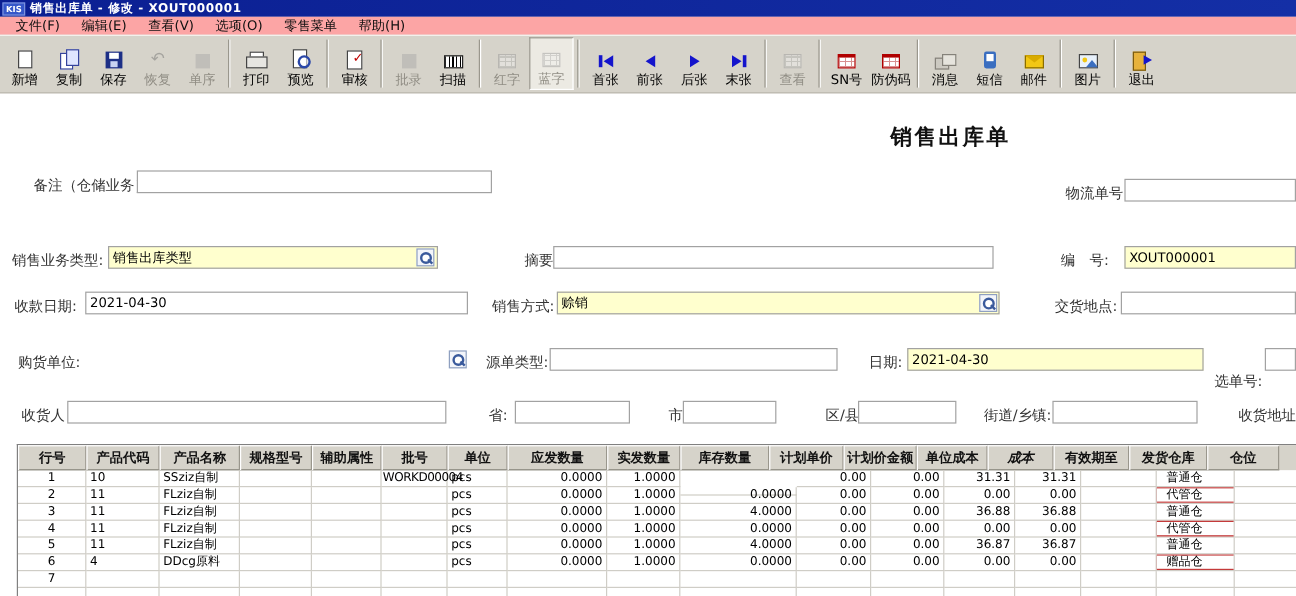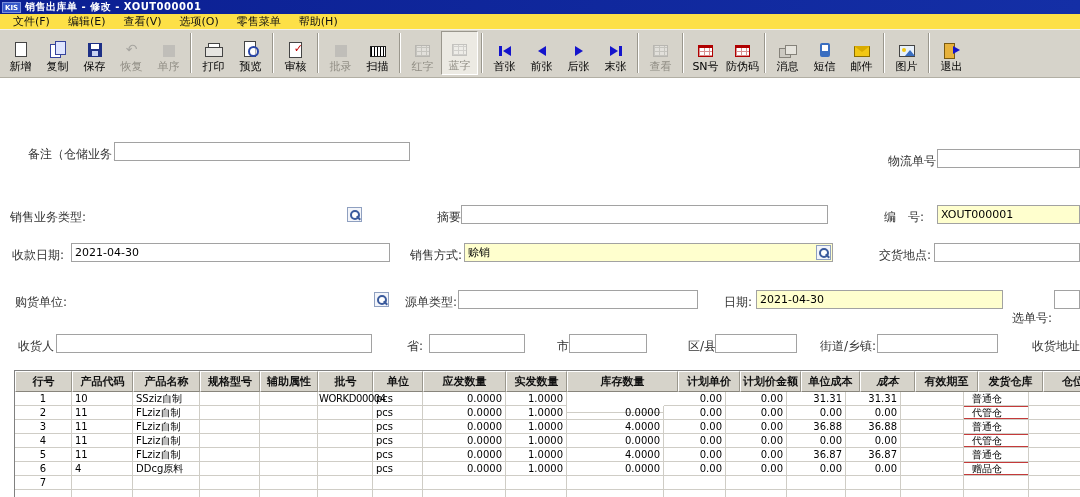--- a/index.html
+++ b/index.html
@@ -6,21 +6,21 @@
   html,body{width:1080px;height:497px;}
   body{font-family:"DejaVu Sans","Liberation Sans",sans-serif;background:#fff;}
   .page{position:relative;width:1080px;height:497px;overflow:hidden;background:#fff;}
 
   
   .titlebar{position:absolute;left:0;top:0;width:100%;height:14px;background:linear-gradient(90deg,#0b1f92,#142fa6);display:flex;align-items:center;padding-left:2px;gap:4px;}
   .logo{display:inline-block;background:#3557c9;color:#fff;font-size:7px;font-weight:bold;padding:0 2px;height:11px;line-height:11px;border:1px solid #7b90dd;}
   .title-text{color:#fff;font-size:10px;font-weight:bold;letter-spacing:.5px;white-space:nowrap;}
 
   
-  .menubar{position:absolute;left:0;top:14px;width:100%;height:15px;background:#fde047;display:flex;padding-left:4px;}
+  .menubar{position:absolute;left:0;top:14px;width:100%;height:15px;background:#fca5a5;display:flex;padding-left:4px;}
   .menu-item{font-size:11px;color:#101010;padding:0 9px;white-space:nowrap;}
 
   
   .toolbar{position:absolute;left:0;top:29px;width:100%;height:49px;background:#d6d3ca;border-top:1px solid #f2f1ec;border-bottom:1px solid #b2afa4;display:flex;align-items:center;padding:1px 1px 2px 2px;}
   .tb-btn{min-width:37px;height:44px;display:flex;flex-direction:column;align-items:center;justify-content:flex-end;gap:2px;padding:1px 2px;}
   .tb-label{font-size:11px;color:#000;white-space:nowrap;}
   .tb-btn.disabled .tb-label{color:#908d84;}
   .tb-btn.disabled .tb-icon{opacity:.45;filter:grayscale(.9);}
   .tb-btn.pressed{background:#eceae3;border:1px solid;border-color:#9a978d #ffffff #ffffff #9a978d;}
   .tb-sep{width:2px;height:40px;margin:0 3px;border-left:1px solid #9a978d;border-right:1px solid #ffffff;}
@@ -214,28 +214,30 @@
         <div class="tb-label">图片</div>
       </div>
       <div class="tb-sep"></div>
       <div class="tb-btn">
         <div class="tb-icon ic-exit"></div>
         <div class="tb-label">退出</div>
       </div>
     </div>
 
   <div class="form">
+    <div class="doc-title">销售出库单</div>
 
     <span class="lbl" style="left:28px;top:68px">备注（仓储业务）</span>
     <input class="field" style="left: 114px; top: 64px; width: 296px;">
 
     <span class="lbl" style="left:888px;top:75px">物流单号</span>
     <input class="field" style="left: 937px; top: 71px; width: 143px;">
 
     <span class="lbl" style="left:10px;top:131px">销售业务类型:</span>
+    <input class="field yellow" style="left: 90px; top: 127px; width: 275px;" value="销售出库类型">
     <span class="mag" style="left:347px;top:129px"></span>
 
     <span class="lbl" style="left:437px;top:131px">摘要:</span>
     <input class="field" style="left: 461px; top: 127px; width: 367px;">
 
     <span class="lbl" style="left:884px;top:131px">编　号:</span>
     <input class="field yellow" style="left: 937px; top: 127px; width: 143px;" value="XOUT000001">
 
     <span class="lbl" style="left:12px;top:169px">收款日期:</span>
     <input class="field" style="left: 71px; top: 165px; width: 319px;" value="2021-04-30">
@@ -281,21 +283,21 @@
       <div class="grid-header">
         <div class="gh-cell" style="width: 57px;">行号</div>
         <div class="gh-cell" style="width: 61px;">产品代码</div>
         <div class="gh-cell" style="width: 67px;">产品名称</div>
         <div class="gh-cell" style="width: 60px;">规格型号</div>
         <div class="gh-cell" style="width: 58px;">辅助属性</div>
         <div class="gh-cell" style="width: 55px;">批号</div>
         <div class="gh-cell" style="width: 50px;">单位</div>
         <div class="gh-cell" style="width: 83px;">应发数量</div>
         <div class="gh-cell" style="width: 61px;">实发数量</div>
-        <div class="gh-cell" style="width: 111px;">库存数量</div>
+        <div class="gh-cell" style="width: 74px;">库存数量</div>
         <div class="gh-cell" style="width: 62px;">计划单价</div>
         <div class="gh-cell" style="width: 61px; text-align: center;">计划价金额</div>
         <div class="gh-cell" style="width: 59px;">单位成本</div>
         <div class="gh-cell" style="width: 55px; font-style: italic;">成本</div>
         <div class="gh-cell" style="width: 63px;">有效期至</div>
         <div class="gh-cell" style="width: 65px;">发货仓库</div>
         <div class="gh-cell" style="width: 60px;">仓位</div>
       </div>
       <div class="grid-row">
         <div class="gd-cell ctr" style="width: 57px;">1</div>

